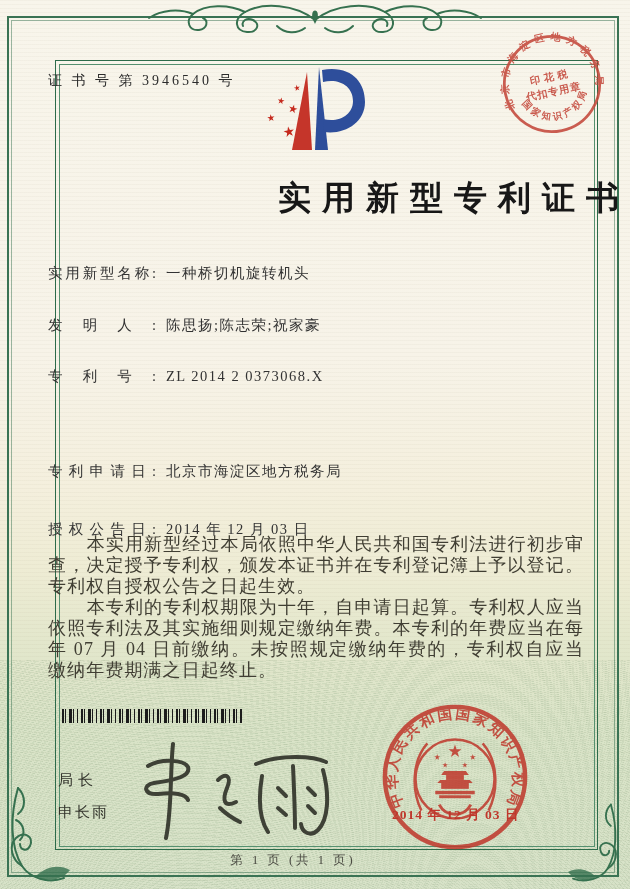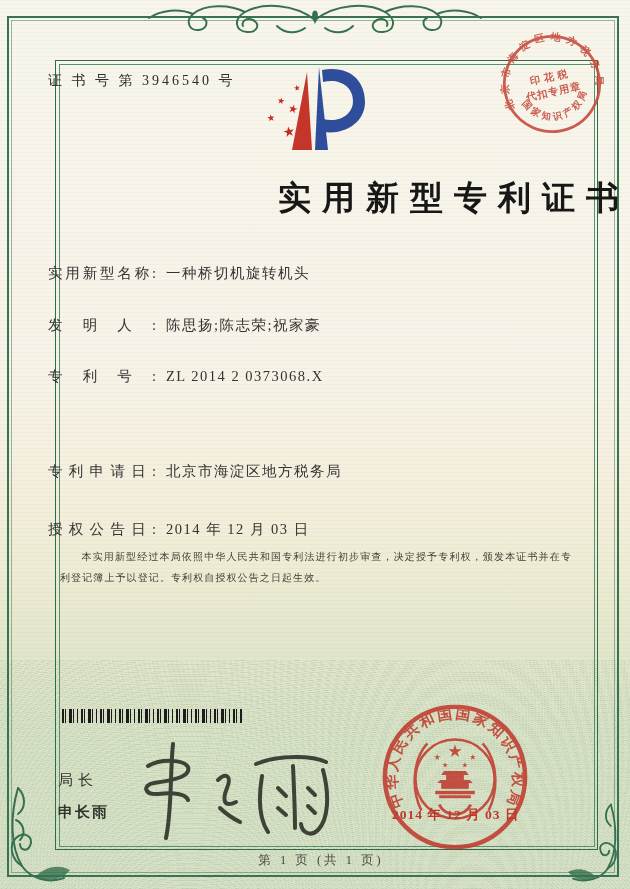--- a/index.html
+++ b/index.html
@@ -28,39 +28,39 @@
   .logo{position:absolute;left:240px;top:55px;width:160px;height:100px;z-index:2;}
   .stamp{position:absolute;left:496px;top:28px;width:112px;height:112px;z-index:5;
     transform:rotate(-12deg);opacity:.88;}
   .title{position:absolute;left:0;top:176px;width:100%;z-index:2;text-align:right;
     font-size:33px;font-weight:bold;letter-spacing:11px;text-indent:11px;color:#171717;}
   .field{position:absolute;left:48px;z-index:2;font-size:14.5px;color:#333;white-space:nowrap;}
   .field .lbl{display:inline-block;width:108px;text-align:justify;text-align-last:justify;
     letter-spacing:0;color:#333;}
   .field .val{margin-left:10px;letter-spacing:1.5px;}
   .body-text{position:absolute;left:48px;top:534px;width:536px;z-index:2;}
-  .body-text p{margin:12px;text-indent:2.15em;font-size:10px;line-height:21px;
+  .body-text p{margin:0;text-indent:2.15em;font-size:18px;line-height:21px;
     letter-spacing:1.1px;color:#403e33;text-align:justify;}
   .barcode{position:absolute;left:62px;top:709px;width:180px;height:14px;z-index:3;
     background:repeating-linear-gradient(90deg,
       #1c1c1c 0 2px, rgba(0,0,0,0) 2px 3px,
       #1c1c1c 3px 4px, rgba(0,0,0,0) 4px 7px,
       #1c1c1c 7px 10px, rgba(0,0,0,0) 10px 11px,
       #1c1c1c 11px 12px, rgba(0,0,0,0) 12px 15px,
       #1c1c1c 15px 16.5px, rgba(0,0,0,0) 16.5px 19px);}
   .official-title{position:absolute;left:58px;top:771px;z-index:3;
     font-size:15px;font-weight:400;letter-spacing:5px;color:#33342c;}
   .official-name{position:absolute;left:58px;top:803px;z-index:3;
-    font-size:15px;font-weight:700;letter-spacing:2px;color:#33342c;}
+    font-size:15px;font-weight:400;letter-spacing:2px;color:#33342c;}
   .signature{position:absolute;left:118px;top:738px;width:235px;height:105px;z-index:4;}
   .seal{position:absolute;left:376px;top:698px;width:158px;height:158px;z-index:5;opacity:.93;}
   .seal-date{position:absolute;left:392px;top:806px;z-index:6;
     font-size:13.5px;font-weight:600;letter-spacing:1px;color:#bf382c;}
   .footer{position:absolute;left:0;top:852px;width:586px;z-index:2;text-align:center;
-    font-size:12.5px;letter-spacing:3px;color:#4a4a42;padding-left:28px;}
+    font-size:12.5px;letter-spacing:3px;color:#4a4a42;}
 </style>
 </head>
 <body>
 
 <div class="page">
 
   <div class="tex-lines"></div>
   <div class="tex-waves"></div>
 
   <div class="outer-frame"></div>
@@ -143,20 +143,21 @@
   </div>
   <div class="field" style="top:462px;">
     <span class="lbl">专利申请日:</span><span class="val">北京市海淀区地方税务局</span>
   </div>
   <div class="field" style="top:520px;">
     <span class="lbl">授权公告日:</span><span class="val">2014 年 12 月 03 日</span>
   </div>
 
   <div class="body-text">
     <p>本实用新型经过本局依照中华人民共和国专利法进行初步审查，决定授予专利权，颁发本证书并在专利登记簿上予以登记。专利权自授权公告之日起生效。</p>
+    <p>本专利的专利权期限为十年，自申请日起算。专利权人应当依照专利法及其实施细则规定缴纳年费。本专利的年费应当在每年 07 月 04 日前缴纳。未按照规定缴纳年费的，专利权自应当缴纳年费期满之日起终止。</p>
   </div>
 
   <div class="barcode"></div>
 
   <div class="official-title">局长</div>
   <div class="official-name">申长雨</div>
 
   <svg class="signature" viewBox="0 0 235 105">
     <g stroke="#2f3128" stroke-width="4" fill="none" stroke-linecap="round" stroke-linejoin="round" opacity=".9">
       <path d="M 55,6 C 52,34 54,72 48,100"></path>

